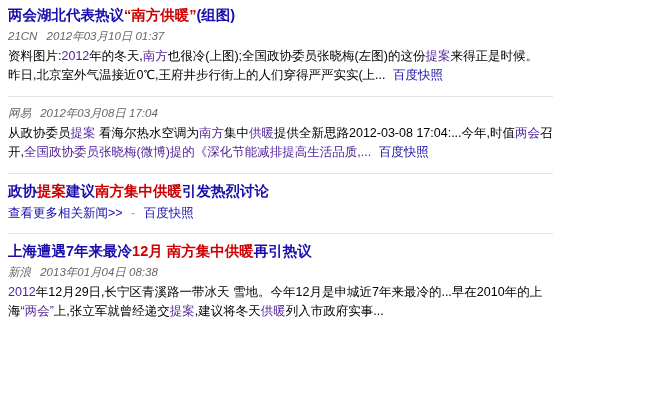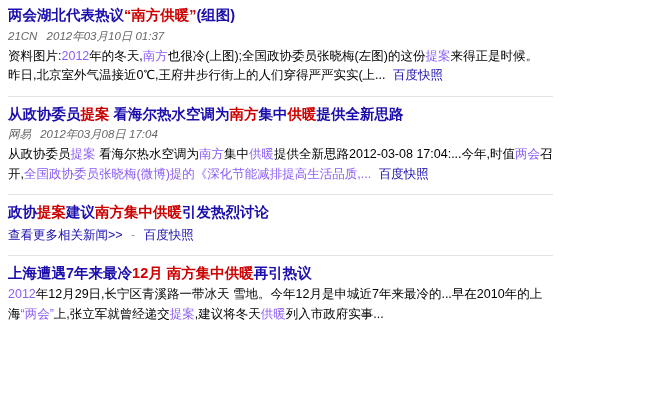--- a/index.html
+++ b/index.html
@@ -49,21 +49,21 @@
   .meta .date {
     color: #666666;
     margin-left: 6px;
   }
   .snippet {
     font-size: 12.5px;
     color: #000000;
     line-height: 1.55;
   }
   .snippet .hl {
-    color: #8b5cf6;
+    color: #4c1d95;
   }
   .cache {
     color: #1a0dab;
     margin-left: 4px;
     cursor: pointer;
   }
   .more-row {
     font-size: 12.5px;
     line-height: 1.6;
     margin-top: 2px;
@@ -99,23 +99,20 @@
     </div>
     <div class="snippet">
       <span><span>资料图片:</span><span class="hl">2012</span><span>年的冬天,</span><span class="hl">南方</span><span>也很冷(上图);全国政协委员张晓梅(左图)的这份</span><span class="hl">提案</span><span>来得正是时候。 昨日,北京室外气温接近0℃,王府井步行街上的人们穿得严严实实(上...</span></span>
       <span class="cache">百度快照</span>
     </div>
   </div>
 
   <hr class="rule">
 
   <div class="result">
-    <div class="result-title">
-      <span><span>从政协委员</span><span class="hl">提案</span><span> 看海尔热水空调为</span><span class="hl">南方</span><span>集中</span><span class="hl">供暖</span><span>提供全新思路</span></span>
-    </div>
     <div class="meta">
       <span class="src">网易</span>
       <span class="date">2012年03月08日 17:04</span>
     </div>
     <div class="snippet">
       <span><span>从政协委员</span><span class="hl">提案</span><span> 看海尔热水空调为</span><span class="hl">南方</span><span>集中</span><span class="hl">供暖</span><span>提供全新思路2012-03-08 17:04:...今年,时值</span><span class="hl">两会</span><span>召开,</span><span class="hl">全国政协委员张晓梅(微博)提的《深化节能减排提高生活品质,...</span></span>
       <span class="cache">百度快照</span>
     </div>
   </div>
 
@@ -131,19 +128,23 @@
       <a>百度快照</a>
     </div>
   </div>
 
   <hr class="rule">
 
   <div class="result">
     <div class="result-title">
       <span><span>上海遭遇7年来最冷</span><span class="hl">12月</span><span> </span><span class="hl">南方集中供暖</span><span>再引热议</span></span>
     </div>
+    <div class="meta">
+      <span class="src">新浪</span>
+      <span class="date">2013年01月04日 08:38</span>
+    </div>
     <div class="snippet">
       <span><span class="hl">2012</span><span>年12月29日,长宁区青溪路一带冰天 雪地。今年12月是申城近7年来最冷的...早在2010年的上海</span><span class="hl">“两会”</span><span>上,张立军就曾经递交</span><span class="hl">提案</span><span>,建议将冬天</span><span class="hl">供暖</span><span>列入市政府实事...</span></span>
     </div>
 
   </div>
 
 </div>
 
 </body></html>

